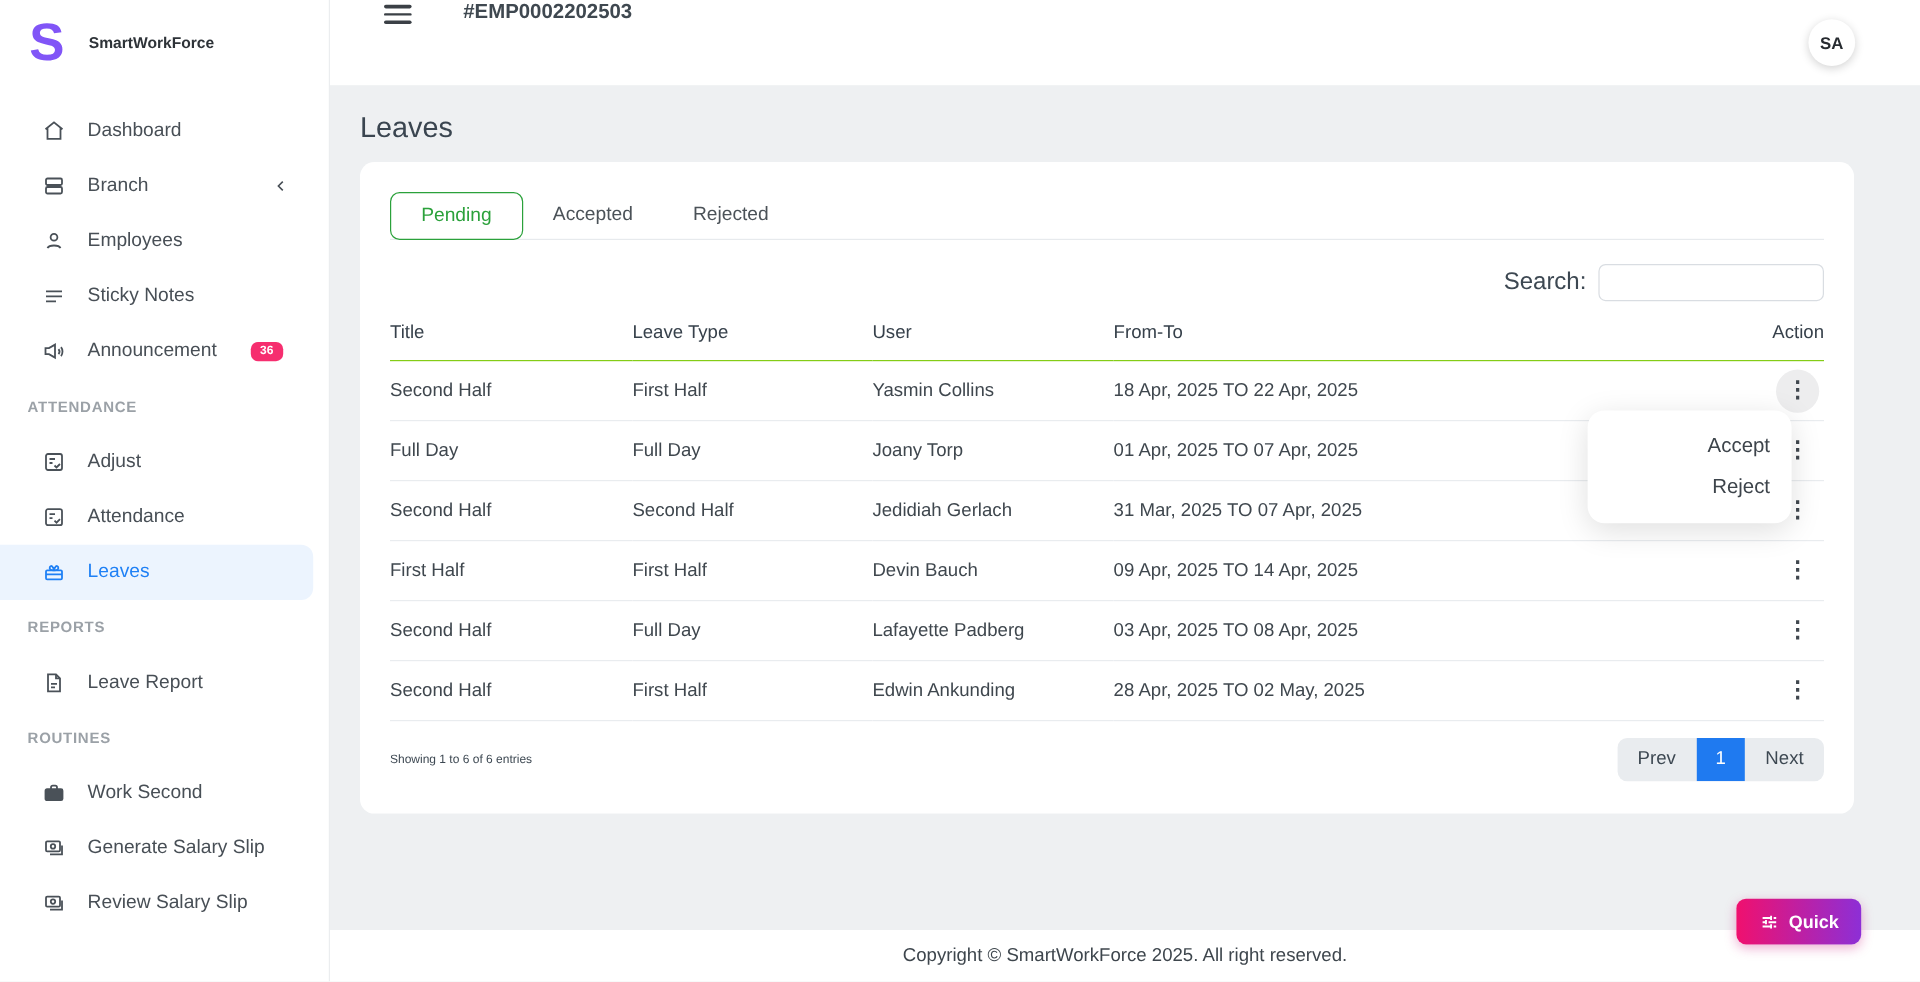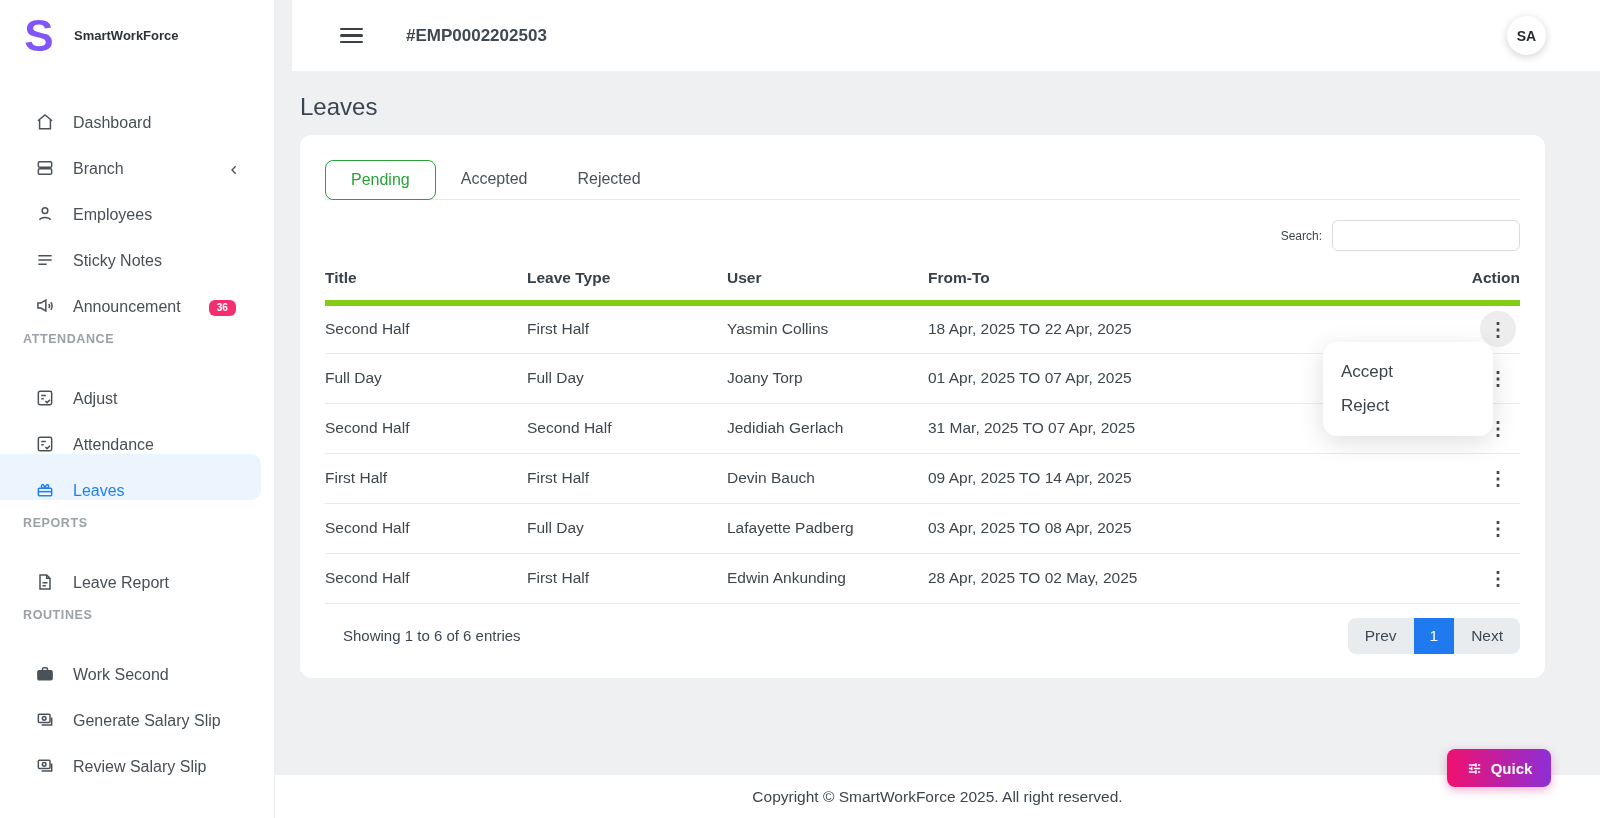--- a/index.html
+++ b/index.html
@@ -17,43 +17,43 @@
     background:#fff; border-right:1px solid #ebedef; z-index:30; overflow:hidden;
   }
   .logo-row { height:71px; display:flex; align-items:center; padding-left:16px; gap:12px; }
   .logo-mark {
     width:46px; height:42px; display:flex; align-items:center; justify-content:center;
     color:#8155f7; font-size:44px; font-weight:800; line-height:1;
   }
   .logo-text { font-size:13px; font-weight:700; color:#2e3338; }
   .nav { margin-top:15px; }
   .nav-item {
-    height:46px; display:flex; align-items:flex-end; padding-left:35px; gap:18px;
+    height:46px; display:flex; align-items:center; padding-left:35px; gap:18px;
     font-size:16px; color:#484f56; cursor:pointer; position:relative;
   }
   .nav-item svg { width:20px; height:20px; stroke:#4a5158; flex:0 0 20px; }
   .nav-item.active {
     background:#ecf4fe; color:#1f80f5; margin-right:13px; border-radius:0 10px 10px 0;
   }
   .nav-item.active svg { stroke:#1f80f5; }
   .nav-label {
     height:46px; display:flex; align-items:center; padding-left:23px;
     font-size:12.5px; letter-spacing:.6px; color:#9ba1a7; font-weight:700;
   }
   .badge {
     margin-left:10px; background:#f62e6f; color:#fff; font-size:10px; font-weight:700;
     padding:3px 8px; border-radius:6px; line-height:1;
   }
   .chevron { position:absolute; right:30px; display:flex; }
   .chevron svg { width:16px; height:16px; stroke:#4a5158; }
 
   
   .topbar {
-    position:absolute; left:292px; top:0; right:0; height:71px; background:#fff;
-    display:flex; align-items:center; z-index:20;
+    position:absolute; left:272px; top:0; right:0; height:71px; background:#fff;
+    display:flex; z-index:20;
   }
   .hamburger { margin-left:48px; width:23px; cursor:pointer; }
   .hamburger span { display:block; height:2.6px; background:#3b4046; border-radius:2px; margin:4px 0; }
   .emp-id { margin-left:43px; font-size:17px; font-weight:700; color:#3f4850; }
   .avatar {
     position:absolute; right:54px; top:16px; width:39px; height:39px; border-radius:50%;
     background:#fff; box-shadow:0 2px 8px rgba(0,0,0,.18); display:flex; align-items:center;
     justify-content:center; font-size:14px; font-weight:600; color:#272b30; cursor:pointer;
   }
 
@@ -68,55 +68,55 @@
   
   .tabs { display:flex; align-items:flex-end; border-bottom:1px solid #e7eaed;text-align:center; }
   .tab { padding:10px 25px; font-size:16px; color:#4b5258; cursor:pointer; margin-bottom:1px; }
   .tab.active {
     border:1.5px solid #2ba13b; color:#2ba13b; border-radius:8px; margin-bottom:-1px;
     background:#fff;
   }
 
   
   .search-row { display:flex; justify-content:flex-end; align-items:center; gap:10px; margin:20px 0 6px; }
-  .search-row label { font-size:12px; color:#3d4852; }
+  .search-row label { font-size:20px; color:#3d4852; }
   .search-row input {
     width:188px; height:31px; border:1px solid #d9dde2; border-radius:6px; outline:none;
     padding:0 10px; font-size:14px; font-family:"Liberation Sans", sans-serif;
   }
 
   
   table.lv-table { width:100%; border-collapse:collapse; table-layout:fixed; }
   .lv-table th {
-    text-align:left; font-size:15.5px; font-weight:700; color:#37414b;
-    padding:12px 0 13px; border-bottom:6px solid #84cc16;
+    text-align:left; font-size:15.5px; font-weight:400; color:#37414b;
+    padding:12px 0 13px; border-bottom:1px solid #84cc16;
   }
   .lv-table td {
     font-size:15.5px; color:#3f474e; padding:0; height:50px;
     border-bottom:1px solid #e9ecef; vertical-align:middle;
   }
   .col-title { width:202px; } .col-type { width:200px; } .col-user { width:201px; }
   .col-range { width:auto; } .col-action { width:90px; text-align:right !important; }
   .kebab-cell { display:flex; justify-content:flex-end; align-items:center; }
   .kebab-wrap { width:36px; height:36px; display:flex; align-items:center; justify-content:center;
     border-radius:50%; margin-right:4px; cursor:pointer; }
   .kebab-wrap.open { background:#ededee; }
   .kebab { font-size:19px; font-weight:700; color:#40474e; line-height:1; }
 
   
   .action-menu {
     position:absolute; left:1023px; top:207px; width:170px; background:#fff;
-    border-radius:14px; box-shadow:0 6px 26px rgba(0,0,0,.13); padding:13px 0; z-index:40;
+    border-radius:14px; box-shadow:0 6px 26px rgba(0,0,0,.13); padding:13px 0; z-index:40;text-align:right;
   }
   .menu-item { padding:7px 18px; font-size:17px; color:#3d444b; cursor:pointer; }
   .menu-item.danger { color:#f2256d; }
 
   
   .table-foot { display:flex; justify-content:space-between; align-items:center; margin-top:14px; }
-  .entries { font-size:15px; color:#3d4852;margin-left:18px; }
+  .entries { font-size:10px; color:#3d4852; }
   .pager { display:flex; background:#e9ecef; border-radius:8px; overflow:hidden; }
   .page-btn { padding:9px 17px; font-size:15.5px; color:#3d4852; cursor:pointer; }
   .page-btn.current { background:#1f7af0; color:#fff; padding:9px 16px; }
 
   
   .footer {
     position:absolute; left:275px; right:0; bottom:0; height:43px; background:#fff;
     display:flex; align-items:center; justify-content:center; font-size:15.5px; color:#3e464d;
   }
   .quick-btn {

